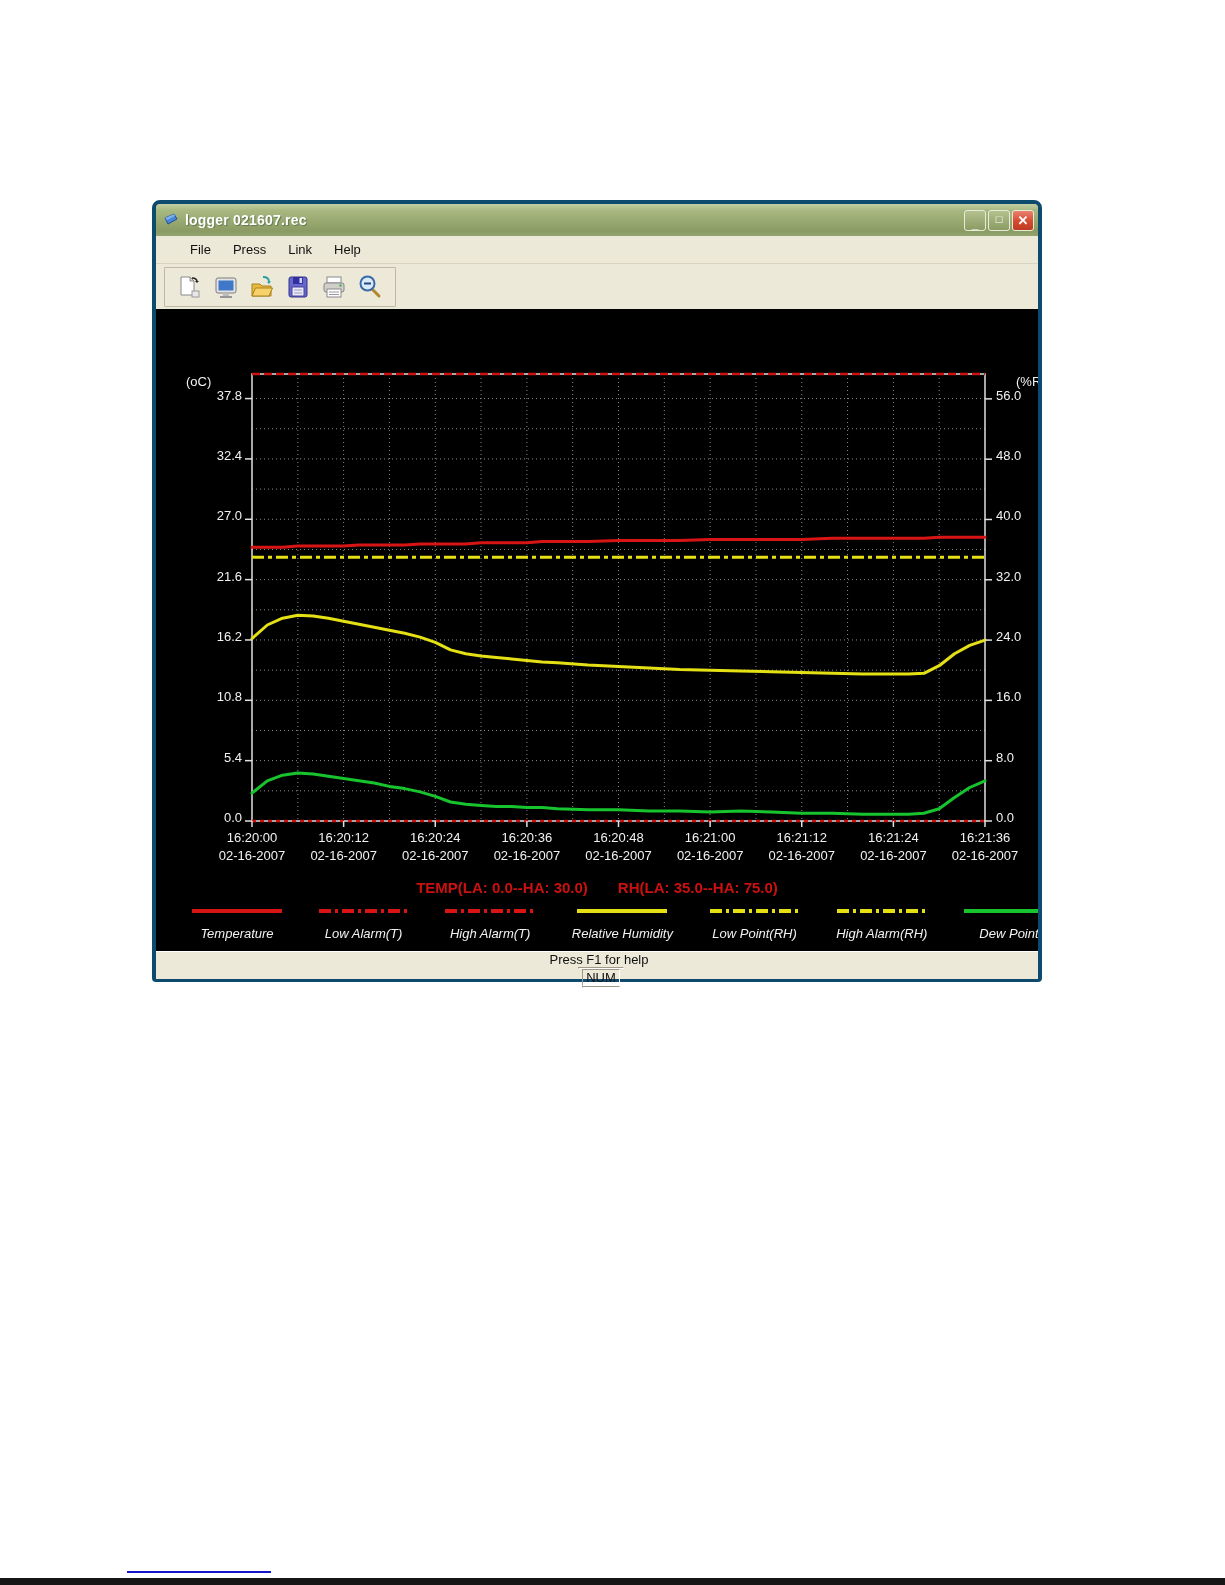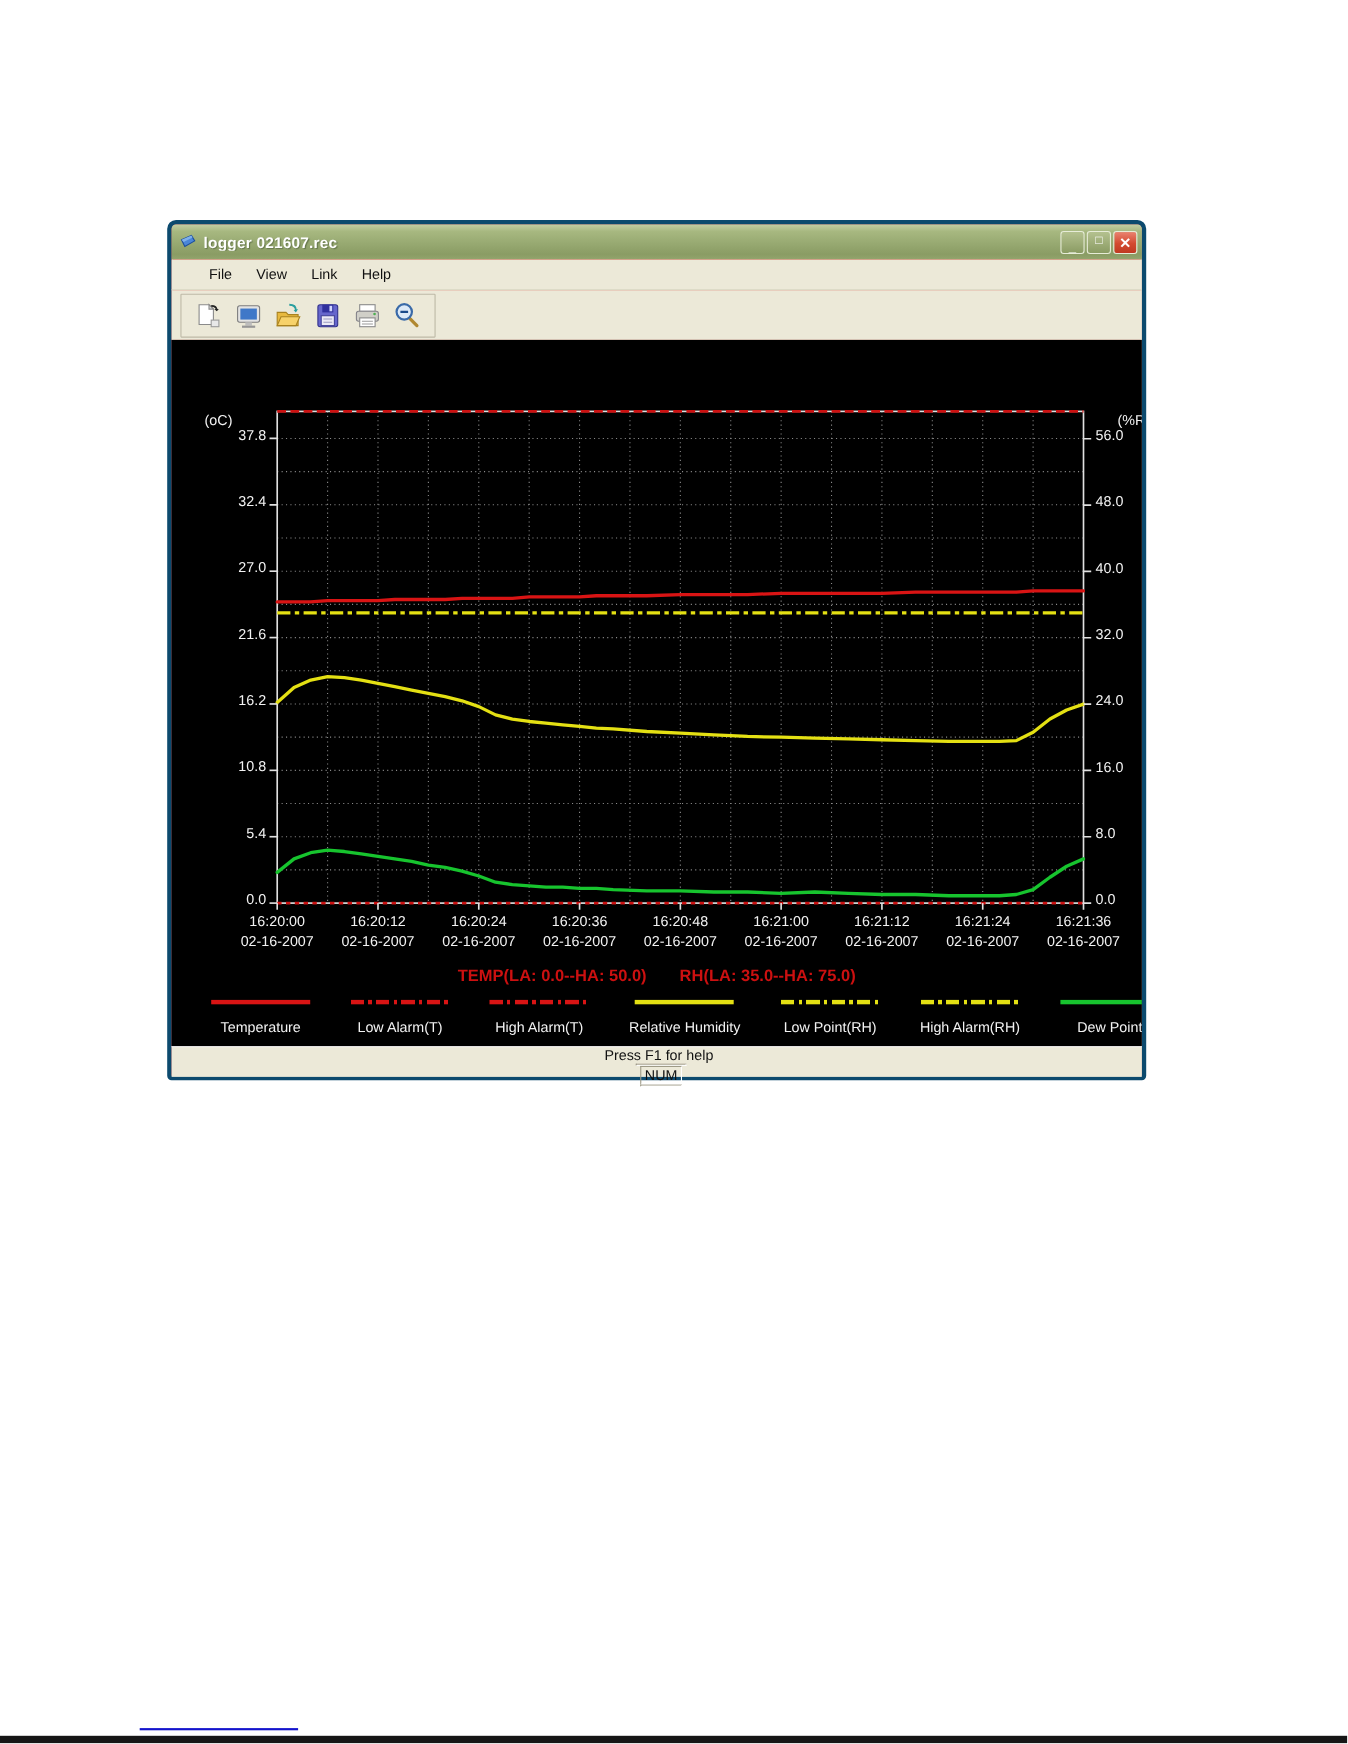--- a/index.html
+++ b/index.html
@@ -38,21 +38,21 @@
   .client{position:relative;height:642px;background:#000000;overflow:hidden;}
   .chart-title{position:absolute;top:24px;left:0;width:100%;text-align:center;color:#ffffff;
     font-size:17px;font-weight:bold;letter-spacing:.3px;}
   #chart-svg{position:absolute;left:0;top:0;}
   .alarm-text{position:absolute;top:570px;left:0;width:100%;text-align:center;color:#cc1010;
     font-weight:bold;font-size:15px;}
   .alarm-text .gap{display:inline-block;width:30px;}
   .legend{position:absolute;top:600px;left:36px;width:862px;display:flex;justify-content:space-between;}
   .legend-item{display:flex;flex-direction:column;align-items:center;}
   .legend-swatch{width:90px;height:4px;margin-bottom:13px;}
-  .legend-label{color:#f2f2f2;font-size:13px;white-space:nowrap;}
+  .legend-label{color:#f2f2f2;font-size:13px;white-space:nowrap;font-style:italic;}
 
   
   .statusbar{height:28px;background:#ece9d8;border-top:1px solid #ffffff;display:flex;align-items:center;
     padding:0 2px 0 6px;box-sizing:border-box;font-size:13px;color:#111;flex-direction:column;}
   .status-text{flex:1 1 auto;}
   .status-pane{height:19px;box-sizing:border-box;border:1px solid;border-color:#9e9a87 #fff #fff #9e9a87;
     margin-left:4px;display:flex;align-items:center;justify-content:center;font-size:13px;color:#111;}
   .pane-a{width:46px;} .pane-b{width:38px;} .pane-c{width:38px;}
   .resize-grip{width:15px;height:15px;margin-left:5px;align-self:flex-end;
     background:repeating-linear-gradient(135deg,#ffffff 0 1px,#a9a593 1px 3px,transparent 3px 5px);
@@ -85,21 +85,21 @@
             <span>□</span>
           </div>
         <div class="win-btn close">
             <span>✕</span>
           </div>
       </div>
     </div>
 
     <div class="menubar">
       <span class="menu-item">File</span>
-      <span class="menu-item">View</span>
+      <span class="menu-item">Press</span>
       <span class="menu-item">Link</span>
       <span class="menu-item">Help</span>
     </div>
 
     <div class="toolbar">
       <div class="tool-group">
         <div class="tool-btn">
           <svg viewBox="0 0 26 26">
             <path d="M4 3 h9 l4 4 v14 h-13 z" fill="#ffffff" stroke="#8a8a8a"></path>
             <path d="M13 3 v4 h4 z" fill="#dcdcdc" stroke="#8a8a8a"></path>
@@ -248,21 +248,21 @@
           <text x="645.75" y="533" text-anchor="middle" fill="#f2f2f2" font-size="13" font-family="&quot;Liberation Sans&quot;, sans-serif">16:21:12</text>
           <text x="645.75" y="551" text-anchor="middle" fill="#f2f2f2" font-size="13" font-family="&quot;Liberation Sans&quot;, sans-serif">02-16-2007</text>
           <line x1="737.375" y1="512" x2="737.375" y2="518" stroke="#e0e0e0" stroke-width="1.5"></line>
           <text x="737.375" y="533" text-anchor="middle" fill="#f2f2f2" font-size="13" font-family="&quot;Liberation Sans&quot;, sans-serif">16:21:24</text>
           <text x="737.375" y="551" text-anchor="middle" fill="#f2f2f2" font-size="13" font-family="&quot;Liberation Sans&quot;, sans-serif">02-16-2007</text>
           <line x1="829" y1="512" x2="829" y2="518" stroke="#e0e0e0" stroke-width="1.5"></line>
           <text x="829" y="533" text-anchor="middle" fill="#f2f2f2" font-size="13" font-family="&quot;Liberation Sans&quot;, sans-serif">16:21:36</text>
           <text x="829" y="551" text-anchor="middle" fill="#f2f2f2" font-size="13" font-family="&quot;Liberation Sans&quot;, sans-serif">02-16-2007</text>
         </svg>
       <div class="alarm-text">
-        <span>TEMP(LA: 0.0--HA: 50.0)</span><span class="gap"></span><span>RH(LA: 35.0--HA: 75.0)</span>
+        <span>TEMP(LA: 0.0--HA: 30.0)</span><span class="gap"></span><span>RH(LA: 35.0--HA: 75.0)</span>
       </div>
       <div class="legend" id="legend">
           <div class="legend-item">
             <div class="legend-swatch" style="background: rgb(217, 20, 20);"></div>
             <span class="legend-label">Temperature</span>
           </div>
           <div class="legend-item">
             <div class="legend-swatch" style="background: repeating-linear-gradient(90deg, rgb(217, 20, 20) 0px, rgb(217, 20, 20) 12px, transparent 12px, transparent 16px, rgb(217, 20, 20) 16px, rgb(217, 20, 20) 19px, transparent 19px, transparent 23px);"></div>
             <span class="legend-label">Low Alarm(T)</span>
           </div>

